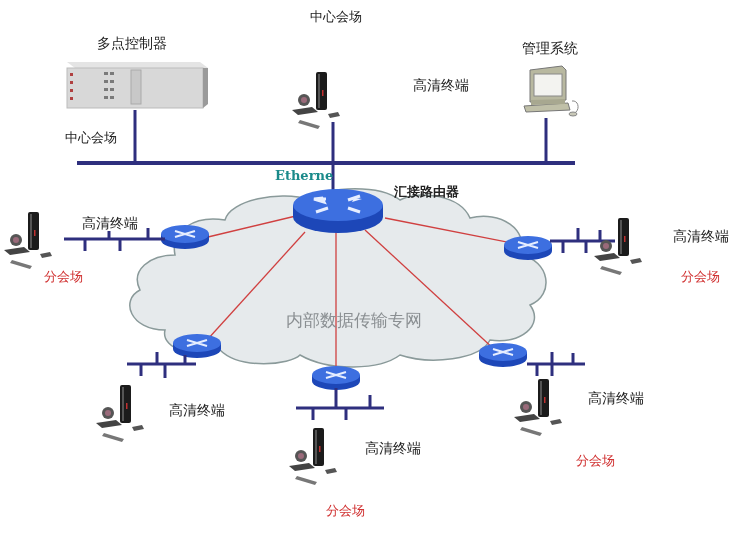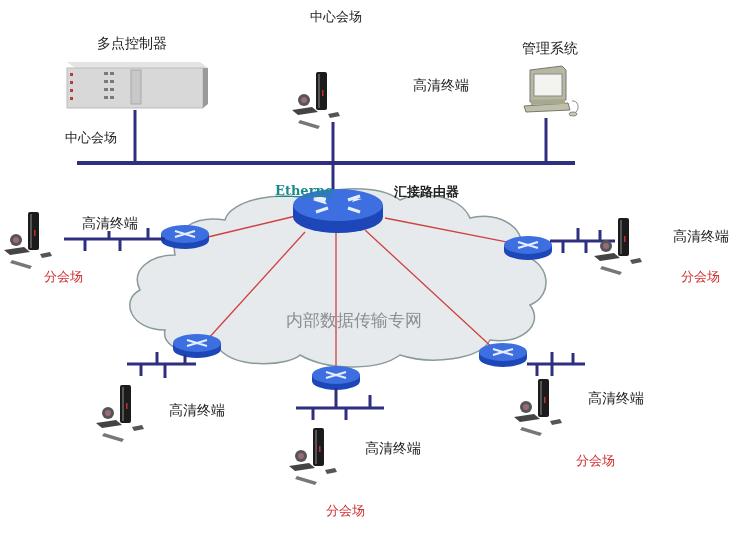--- a/index.html
+++ b/index.html
@@ -179,21 +179,21 @@
         <use href="#terminal"></use>
       </g>
 </svg>
 
 
 <div class="lbl lbl-md" style="left:310px;top:8px;">中心会场</div>
 <div class="lbl lbl-sm" style="left:97px;top:35px;">多点控制器</div>
 <div class="lbl lbl-sm" style="left:522px;top:40px;">管理系统</div>
 <div class="lbl lbl-sm" style="left:413px;top:77px;">高清终端</div>
 <div class="lbl lbl-md" style="left:65px;top:129px;">中心会场</div>
-<div class="lbl lbl-eth" style="left:275px;top:183px;text-decoration:underline;">Etherne</div>
+<div class="lbl lbl-eth" style="left:275px;top:168px;">Etherne</div>
 <div class="lbl lbl-md" style="left:394px;top:183px;font-weight:bold;">汇接路由器</div>
 <div class="lbl lbl-cloud" style="left:286px;top:283px;">内部数据传输专网</div>
 
 <div class="lbl lbl-sm" style="left:82px;top:215px;">高清终端</div>
 <div class="lbl lbl-branch" style="left:44px;top:268px;">分会场</div>
 
 <div class="lbl lbl-sm" style="left:673px;top:228px;">高清终端</div>
 <div class="lbl lbl-branch" style="left:681px;top:268px;">分会场</div>
 
 <div class="lbl lbl-sm" style="left:169px;top:402px;">高清终端</div>

